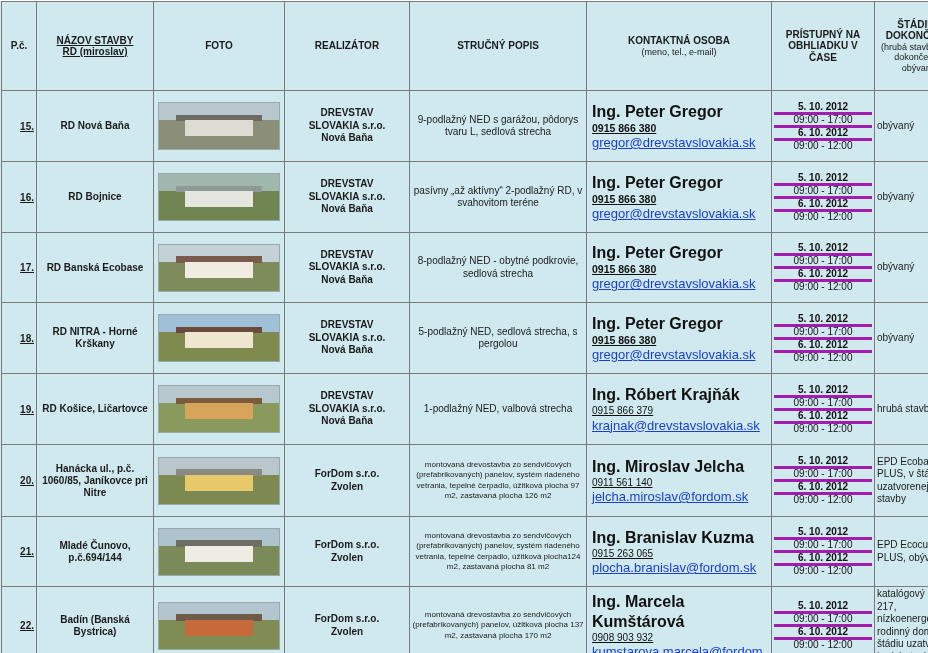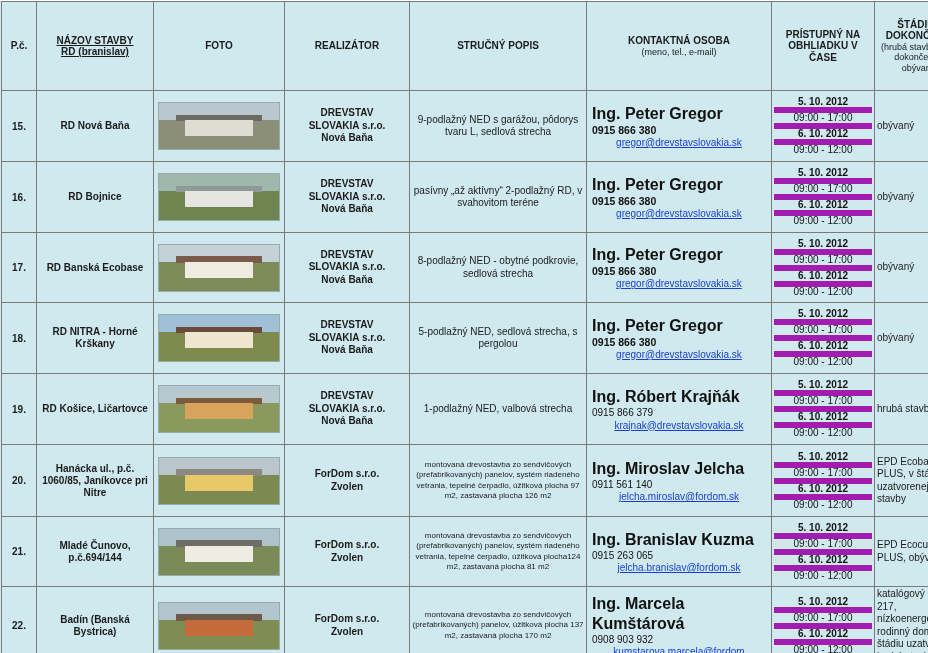--- a/index.html
+++ b/index.html
@@ -51,24 +51,25 @@
   th.h-kontakt { width: 180px; }
   th.h-cas { width: 98px; }
   th.h-stadium { width: 86px; }
   th .sub {
     font-weight: normal;
     font-size: 9px;
   }
 
   
   td.c-pc {
-    text-align: center;
+    text-align: right;
     font-weight: bold;
     font-size: 11px;
     color: #1a1a1a;
+    text-decoration: underline;
   }
   td.c-nazov {
     text-align: center;
     font-weight: bold;
     font-size: 10.5px;
     line-height: 1.2;
     color: #111;
   }
   td.c-foto {
     padding: 2px;
@@ -111,51 +112,51 @@
   }
   .kt .nm {
     font-weight: bold;
     font-size: 16px;
     color: #111;
   }
   .kt .ph {
     font-weight: bold;
     font-size: 10.5px;
     color: #111;
+    text-decoration: underline;
   }
   .kt .ph.reg {
     font-weight: normal;
     font-size: 10px;
   }
   .kt .em {
-    font-size: 10px;
+    font-size: 13px;
     color: #1a3fd0;
     text-decoration: underline;
     display: block;
     word-break: break-all;
-    text-align: center;
   }
 
   
   td.c-cas {
     padding: 0;
     vertical-align: top;
   }
   .cas-stack {
     display: flex;
     flex-direction: column;
     height: 100%;
   }
   .cas-stack .cas-row {
     flex: 1 1 0;
     display: flex;
     align-items: center;
     justify-content: center;
     font-size: 10px;
-    border-bottom: 6px solid #a21caf;
+    border-bottom: 3px solid #a21caf;
     color: #111;
     line-height: 1;
   }
   .cas-stack .cas-row:last-child { border-bottom: none; }
   .cas-stack .cas-row.bold { font-weight: bold; }
 
   
   .photo {
     width: 120px;
     height: 100%;
@@ -174,21 +175,21 @@
 </head>
 <body>
 
 <div id="sheet">
   <table class="grid">
     <thead>
       <tr>
         <th class="h-pc"><span>P.č.</span></th>
         <th class="h-nazov">
           <div>NÁZOV STAVBY</div>
-          <div>RD (branislav)</div>
+          <div>RD (miroslav)</div>
         </th>
         <th class="h-foto"><span>FOTO</span></th>
         <th class="h-real"><span>REALIZÁTOR</span></th>
         <th class="h-popis"><span>STRUČNÝ POPIS</span></th>
         <th class="h-kontakt">
           <div>KONTAKTNÁ OSOBA</div>
           <div class="sub">(meno, tel., e-mail)</div>
         </th>
         <th class="h-cas">
           <div>PRÍSTUPNÝ NA</div>
@@ -421,21 +422,21 @@
           </td>
           <td class="c-real">
             <div>ForDom s.r.o.</div>
             <div>Zvolen</div>
           </td>
           <td class="c-popis small">montovaná drevostavba zo sendvičových (prefabrikovaných) panelov,  systém riadeného vetrania, tepelné čerpadlo, úžitková plocha124 m2, zastavaná plocha 81 m2</td>
           <td class="c-kontakt">
             <div class="kt">
               <div class="nm">Ing. Branislav Kuzma</div>
               <div class="ph reg">0915 263 065</div>
-              <a class="em" href="#">jelcha.branislav@fordom.sk</a>
+              <a class="em" href="#">plocha.branislav@fordom.sk</a>
             </div>
           </td>
           <td class="c-cas">
             <div class="cas-stack">
               <div class="cas-row bold">5. 10. 2012</div>
               <div class="cas-row">09:00 - 17:00</div>
               <div class="cas-row bold">6. 10. 2012</div>
               <div class="cas-row">09:00 - 12:00</div>
             </div>
           </td>

